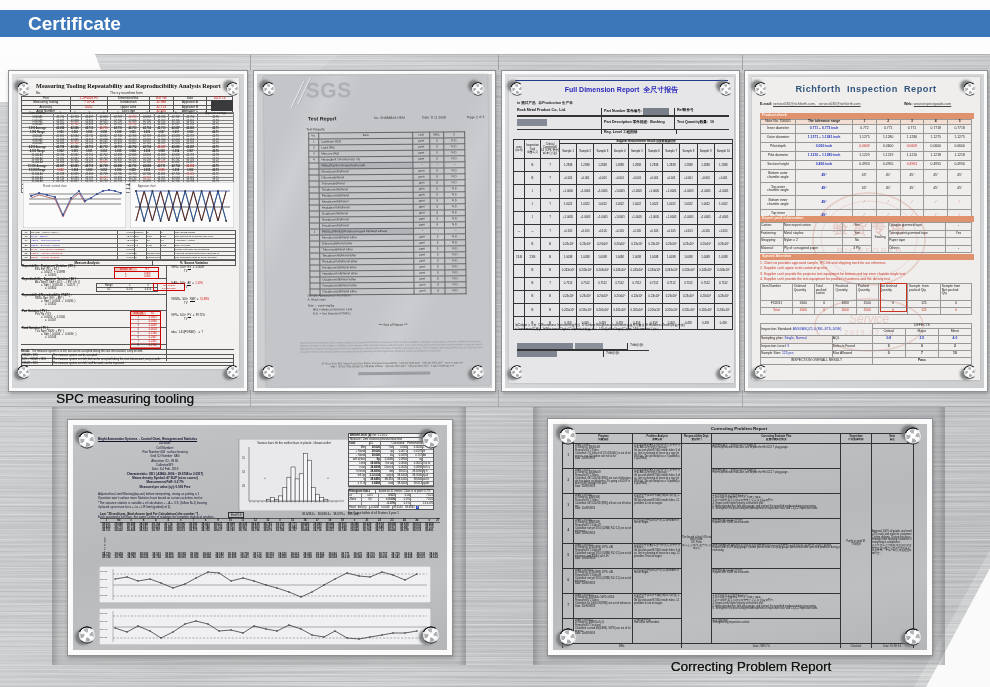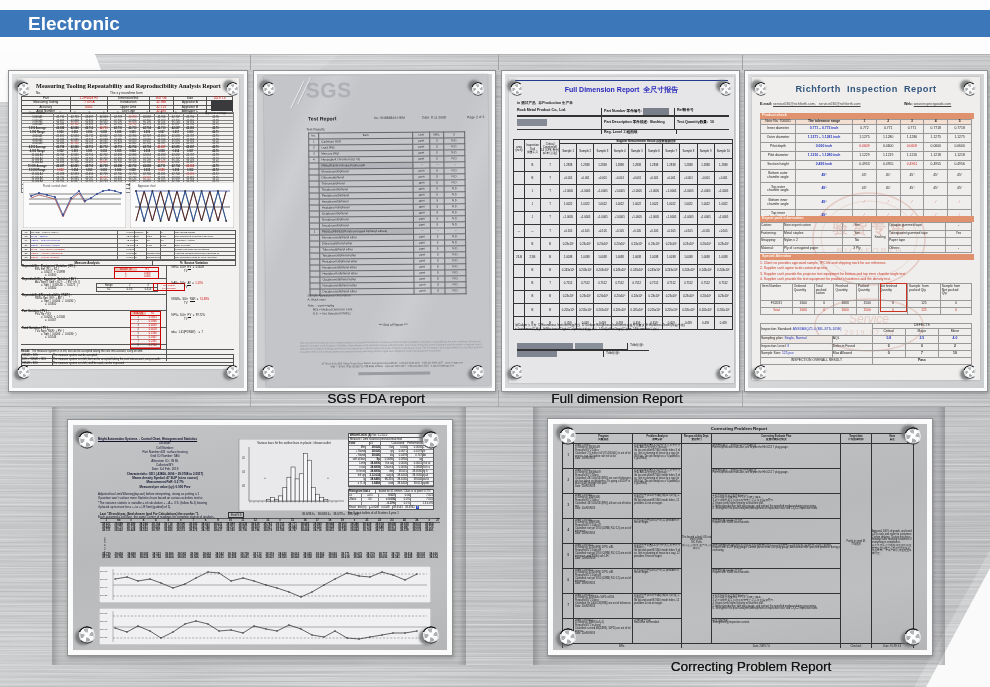--- a/index.html
+++ b/index.html
@@ -48,21 +48,21 @@
     <div style="position:absolute;left:0;top:54px;width:130px;height:50px;clip-path:polygon(0 0,95px 0,113px 48px,0 48px);background:#fcfcfd;"></div>
     <div style="position:absolute;left:95px;top:54px;width:895px;height:1px;background:rgba(150,152,154,.55);"></div>
     <div style="position:absolute;left:250px;top:55px;width:1px;height:15px;background:#a0a2a4;"></div>
     <div style="position:absolute;left:250px;top:390px;width:1px;height:17px;background:#a8aaac;"></div>
     <div style="position:absolute;left:498px;top:55px;width:1px;height:15px;background:#a0a2a4;"></div>
     <div style="position:absolute;left:498px;top:390px;width:1px;height:17px;background:#a8aaac;"></div>
     <div style="position:absolute;left:742px;top:55px;width:1px;height:15px;background:#a0a2a4;"></div>
     <div style="position:absolute;left:742px;top:390px;width:1px;height:17px;background:#a8aaac;"></div>
     <div style="position:absolute;left:0;top:406px;width:990px;height:1px;background:rgba(150,152,154,.5);"></div>
     <div style="position:absolute;left:0;top:10px;width:990px;height:27px;background:#3c77ba;"></div>
-    <div style="position:absolute;left:28px;top:10px;height:27px;line-height:27px;font-family:'Liberation Sans',sans-serif;font-size:19px;font-weight:bold;color:#fff;">Electronic</div>
+    <div style="position:absolute;left:28px;top:10px;height:27px;line-height:27px;font-family:'Liberation Sans',sans-serif;font-size:19px;font-weight:bold;color:#fff;">Certificate</div>
     <div class="pnl" style="left:8px;top:70px;width:238px;height:320px;border:1px solid #8f9193;background:#fbfbfb;box-shadow:1px 2px 4px rgba(60,60,60,.35);">
       <div style="position:absolute;inset:3px;background:linear-gradient(155deg,#dddee0 0%,#cfd1d3 40%,#d6d8da 70%,#cbcdcf 100%);"></div>
       <div style="position:absolute;left:9px;top:7px;width:221px;height:291px;background:#f2f1ef;box-shadow:0 0 2px rgba(0,0,0,.2);font-family:'Liberation Sans',sans-serif;overflow:hidden;">
         <div style="position:absolute;left:0;top:4px;width:100%;text-align:center;font-family:'Liberation Serif',serif;font-weight:bold;font-size:6.2px;color:#111;white-space:nowrap;">Measuring Tooling Repeatability and Reproducibility Analysis Report</div>
         <div style="position:absolute;left:18px;top:13px;font-size:3.2px;color:#222;">No.</div>
         <div style="position:absolute;left:92px;top:13px;font-size:3.2px;color:#222;">The x y noun/time form</div>
         <table style="position:absolute;left:3px;top:18px;width:212px;border-collapse:collapse;font-size:3.1px;color:#111;">
           <tbody>
             <tr>
               <td style="border:0.5px solid #555;height:2.8px;padding:0 1px;white-space:nowrap;text-align:center;">Part</td>
@@ -1329,22 +1329,21 @@
               <td colspan="3" style="border:0.5px solid #999;text-align:center;"><b>Pass</b></td>
             </tr>
           </tbody>
         </table>
       </div>
       <div class="scw" style="left:10px;top:12px;width:12px;height:12px;"></div>
       <div class="scw" style="left:219px;top:12px;width:12px;height:12px;"></div>
       <div class="scw scwb" style="left:10px;top:295px;width:12px;height:12px;"></div>
       <div class="scw scwb" style="left:219px;top:295px;width:12px;height:12px;"></div>
     </div>
-    <div style="position:absolute;left:266px;top:391px;width:220px;text-align:center;font-family:'Liberation Sans',sans-serif;font-size:13.5px;color:#161616;text-shadow:0.2px 0 0 #303030;">SGS FDA report</div>
-    <div style="position:absolute;left:507px;top:391px;width:220px;text-align:center;font-family:'Liberation Sans',sans-serif;font-size:13.5px;color:#161616;text-shadow:0.2px 0 0 #303030;">Full dimension Report</div>
+    <div style="position:absolute;left:15px;top:391px;width:220px;text-align:center;font-family:'Liberation Sans',sans-serif;font-size:13.5px;color:#161616;text-shadow:0.2px 0 0 #303030;">SPC measuring tooling</div>
     <div style="position:absolute;left:52px;top:407px;width:414px;height:258px;background:rgba(118,120,122,0.14);box-shadow:inset 7px 0 5px -3px rgba(95,97,99,.35), inset -7px 0 5px -3px rgba(95,97,99,.35);"></div>
     <div class="pnl" style="left:67px;top:419px;width:384px;height:235px;border:1px solid #8f9193;background:#fbfbfb;box-shadow:1px 2px 4px rgba(60,60,60,.35);">
       <div style="position:absolute;inset:5px;background:linear-gradient(168deg,#c2c4c6 0%,#b7b9bb 45%,#bdbfc1 75%,#b3b5b7 100%);"></div>
       <div style="position:absolute;left:8px;top:7px;width:368px;height:221px;font-family:'Liberation Sans',sans-serif;overflow:hidden;">
         <div style="position:absolute;left:22px;top:10px;width:134px;font-size:3px;color:#10102a;line-height:1.45;">
           <div style="font-weight:bold;text-decoration:underline;">Bright Automation Systems&nbsp; - Control Chart, Histogram and Statistics</div>
           <div style="text-align:center;">Location:<br>Cell Number:<br>Part Number:403 &nbsp;surface bearing<br>Grid I.D Number: TAG<br>Alteration I.D.: IN BL<br>Collected BY:<br>Date: 3-4 Feb. 2019</div>
           <div style="text-align:center;font-weight:bold;">Characteristic: OD1 (.43866-.0006 – 29.0768 to 2.0517)<br>Means density Symbol: 47 SLIP (at no source)<br>Measurement PaR: 0.2 7%<br>Measured per value (cy): 0.000 Prev</div>
           <div style="margin-top:3px;">Adjusted too Limit/Warning(top-out) before interpreting, strong as putting a 1<br>If position won't surface more Statistics have based on curious activities text to:<br>*The variance statistic is variable = of calculation + – A+- 3 S. (follow N+1) bearing<br>if placed up to more for a +- to +/- R limit (guided) of 1).</div>
           <div style="margin-top:5px;">Each assigned a cell face, the same Center of readings for complete statistical analysis.</div>

